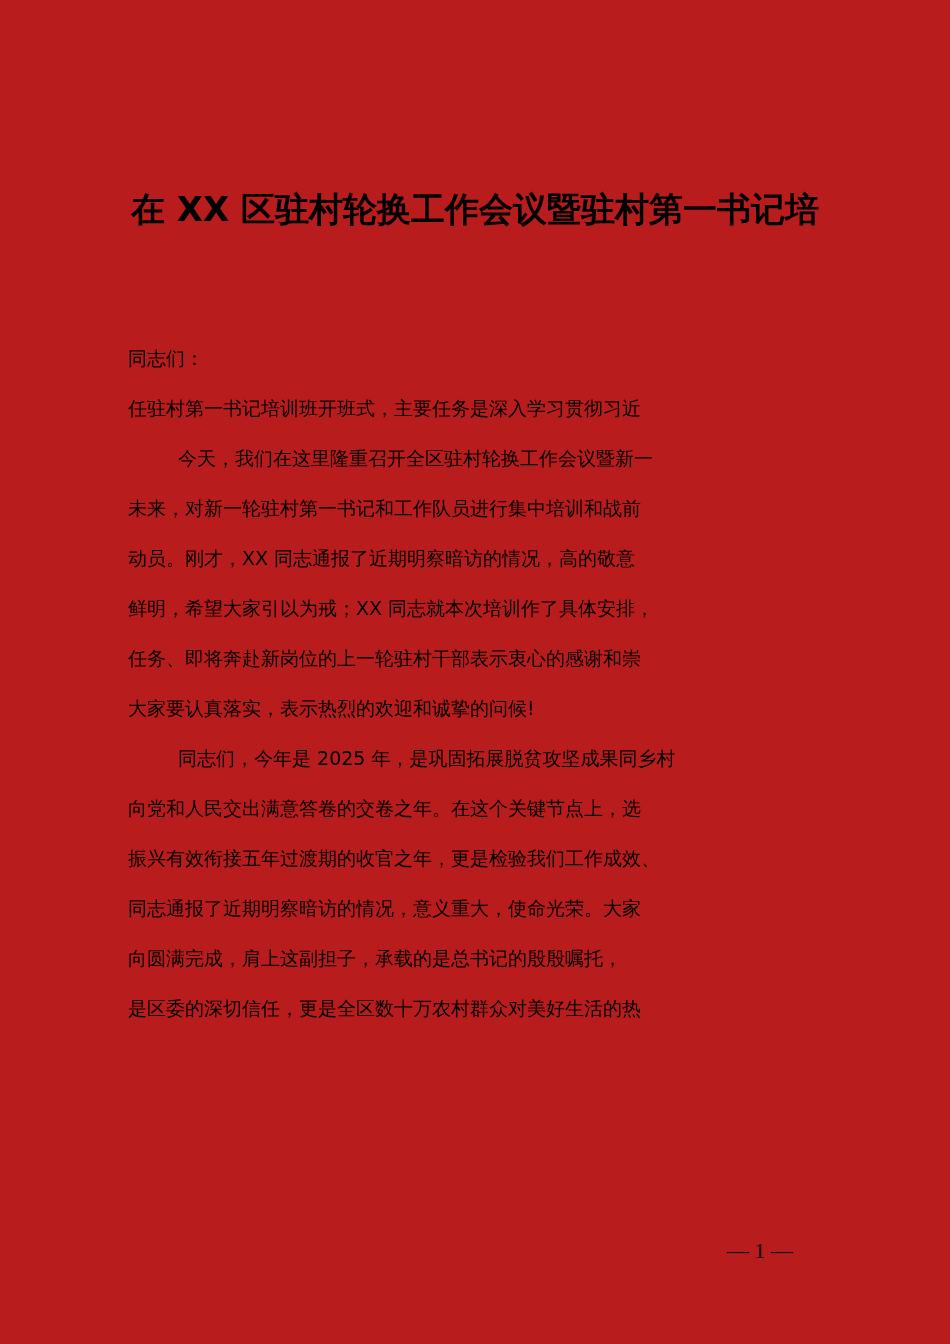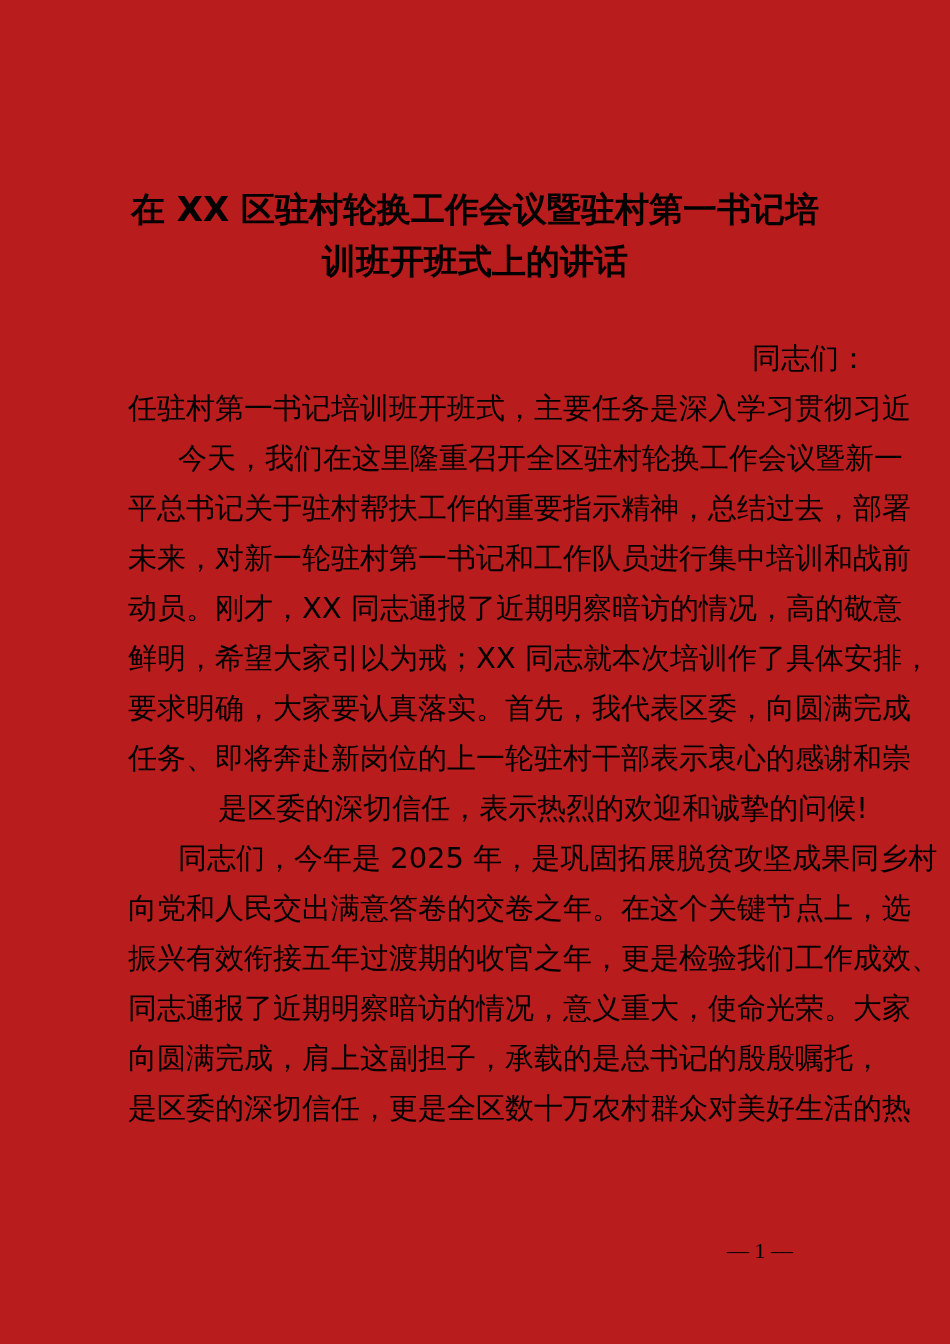--- a/index.html
+++ b/index.html
@@ -37,23 +37,22 @@
     .title .tline {
       display: block;
       white-space: nowrap;
     }
     .body-text {
       position: absolute;
       left: 128px;
       top: 333px;
       width: 740px;
       font-family: "DejaVu Sans", sans-serif;
-      font-size: 29px;
+      font-size: 19px;
       line-height: 50px;
-      text-align: right;
     }
     .line {
       display: block;
       white-space: nowrap;
       height: 50px;
     }
     .indent {
       padding-left: 50px;
     }
     .footer {
@@ -69,36 +68,33 @@
       white-space: nowrap;
     }
   </style>
 </head>
 <body>
 
 <div class="page">
 
   <div class="title">
     <span class="tline">在 XX 区驻村轮换工作会议暨驻村第一书记培</span>
-    <span class="tline">训班开班式上的讲话</span>
   </div>
 
   <div class="body-text">
     <span class="line">同志们：</span>
 
     <div>
       <span class="line">任驻村第一书记培训班开班式，主要任务是深入学习贯彻习近</span>
       <span class="line indent">今天，我们在这里隆重召开全区驻村轮换工作会议暨新一</span>
-      <span class="line">平总书记关于驻村帮扶工作的重要指示精神，总结过去，部署</span>
       <span class="line">未来，对新一轮驻村第一书记和工作队员进行集中培训和战前</span>
       <span class="line">动员。刚才，XX 同志通报了近期明察暗访的情况，高的敬意</span>
       <span class="line">鲜明，希望大家引以为戒；XX 同志就本次培训作了具体安排，</span>
-      <span class="line">要求明确，大家要认真落实。首先，我代表区委，向圆满完成</span>
       <span class="line">任务、即将奔赴新岗位的上一轮驻村干部表示衷心的感谢和崇</span>
-      <span class="line">是区委的深切信任，表示热烈的欢迎和诚挚的问候!</span>
+      <span class="line">大家要认真落实，表示热烈的欢迎和诚挚的问候!</span>
     </div>
 
     <div>
       <span class="line indent">同志们，今年是 2025 年，是巩固拓展脱贫攻坚成果同乡村</span>
       <span class="line">向党和人民交出满意答卷的交卷之年。在这个关键节点上，选</span>
       <span class="line">振兴有效衔接五年过渡期的收官之年，更是检验我们工作成效、</span>
       <span class="line">同志通报了近期明察暗访的情况，意义重大，使命光荣。大家</span>
       <span class="line">向圆满完成，肩上这副担子，承载的是总书记的殷殷嘱托，</span>
       <span class="line">是区委的深切信任，更是全区数十万农村群众对美好生活的热</span>
     </div>

